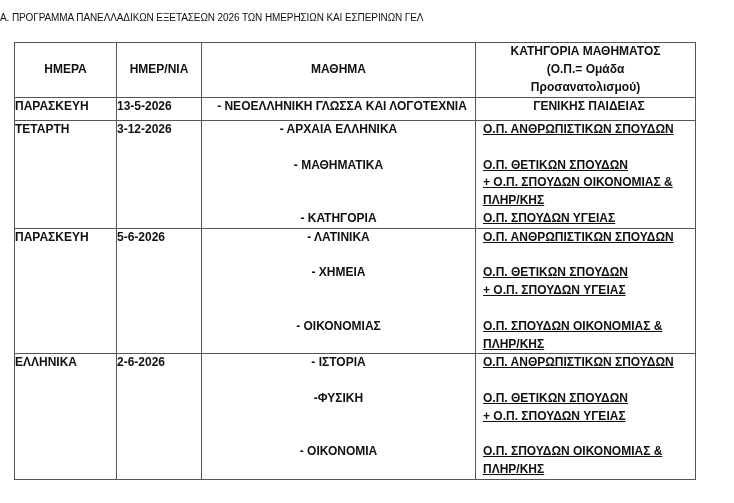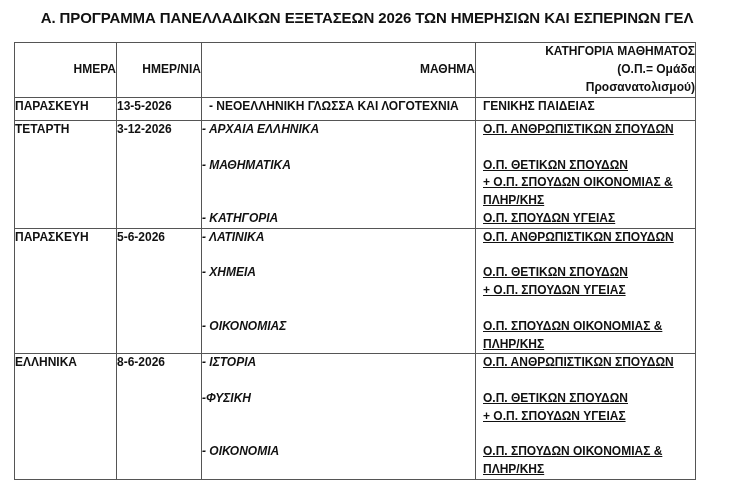--- a/index.html
+++ b/index.html
@@ -13,23 +13,22 @@
       position: relative;
       overflow: hidden;
       font-family: "Liberation Sans", "DejaVu Sans", sans-serif;
       color: #111111;
     }
     .doc-title {
       position: absolute;
       top: 10px;
       left: 0;
       width: 734px;
-      text-align: center;
-      font-weight: bold;
-      font-size: 15px;
+      font-weight: normal;
+      font-size: 10px;
       letter-spacing: -0.1px;
       line-height: 16px;
     }
     table.schedule {
       position: absolute;
       top: 42px;
       left: 14px;
       width: 681px;
       border-collapse: collapse;
       table-layout: fixed;
@@ -42,35 +41,35 @@
       padding: 0;
       vertical-align: top;
       font-weight: bold;
     }
     col.c-day { width: 102px; }
     col.c-date { width: 85px; }
     col.c-subj { width: 274px; }
     col.c-cat { width: 220px; }
     th {
       vertical-align: middle !important;
-      text-align: right;
+      text-align: center;
       height: 54px;
     }
     th.cat-head {
       vertical-align: top !important;
       padding-top: 0px;
     }
     .cell-center { text-align: left; }
-    .cell-left { text-align: left; padding-left: 7px !important; }
+    .cell-left { text-align: center; padding-left: 7px !important; }
     .line {
       display: block;
       height: 17.8px;
       white-space: nowrap;
     }
-    .subj-line { text-align: left; font-style: italic; }
+    .subj-line { text-align: center; }
     .cat-line { padding-left: 7px; text-align: left; text-decoration: underline; }
     .row-single td { height: 22px; vertical-align: middle; }
   </style>
 </head>
 <body>
 
 <div class="doc-title">Α. ΠΡΟΓΡΑΜΜΑ ΠΑΝΕΛΛΑΔΙΚΩΝ ΕΞΕΤΑΣΕΩΝ 2026 ΤΩΝ ΗΜΕΡΗΣΙΩΝ ΚΑΙ ΕΣΠΕΡΙΝΩΝ ΓΕΛ</div>
 
 <table class="schedule">
   <colgroup>
@@ -150,21 +149,21 @@
         <span class="line cat-line">Ο.Π. ΣΠΟΥΔΩΝ ΟΙΚΟΝΟΜΙΑΣ &amp;</span>
         <span class="line cat-line">ΠΛΗΡ/ΚΗΣ</span>
       </td>
     </tr>
 
     <tr>
       <td class="cell-center">
           <span class="line">ΕΛΛΗΝΙΚΑ</span>
         </td>
       <td class="cell-center">
-          <span class="line">8-6-2026</span>
+          <span class="line">2-6-2026</span>
         </td>
       <td>
         <span class="line subj-line">- ΙΣΤΟΡΙΑ</span>
         <span class="line subj-line"></span>
         <span class="line subj-line">-ΦΥΣΙΚΗ</span>
         <span class="line subj-line"></span>
         <span class="line subj-line"></span>
         <span class="line subj-line">- ΟΙΚΟΝΟΜΙΑ</span>
         <span class="line subj-line"></span>
       </td>

